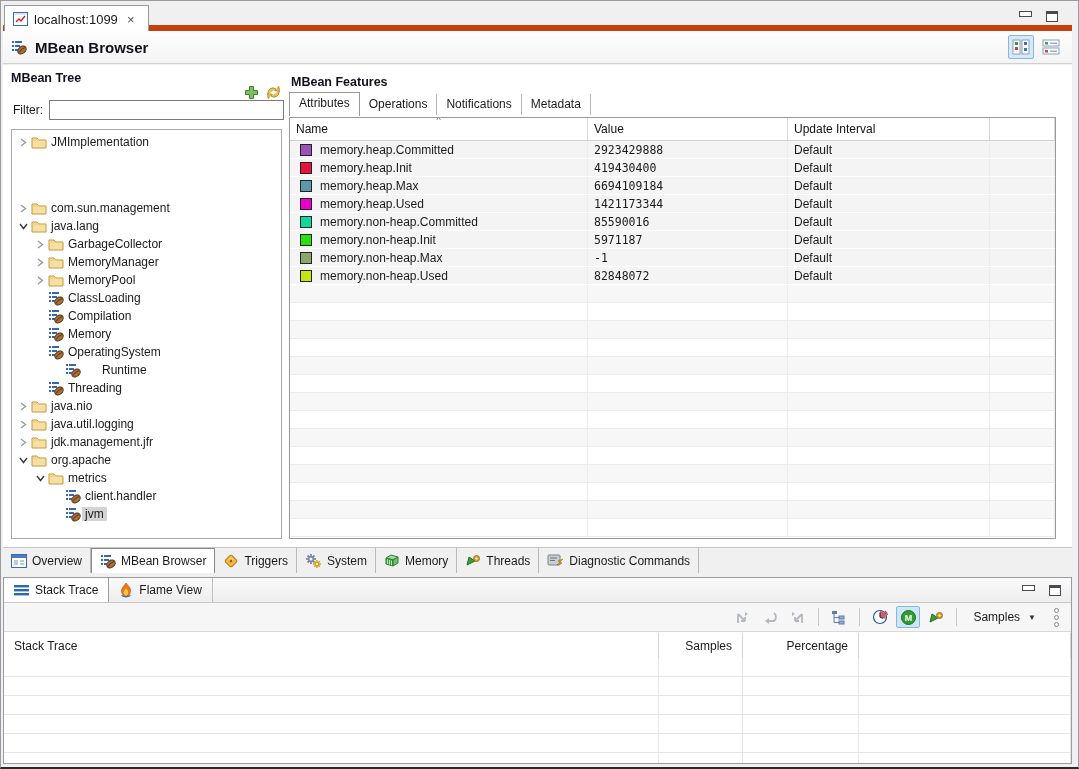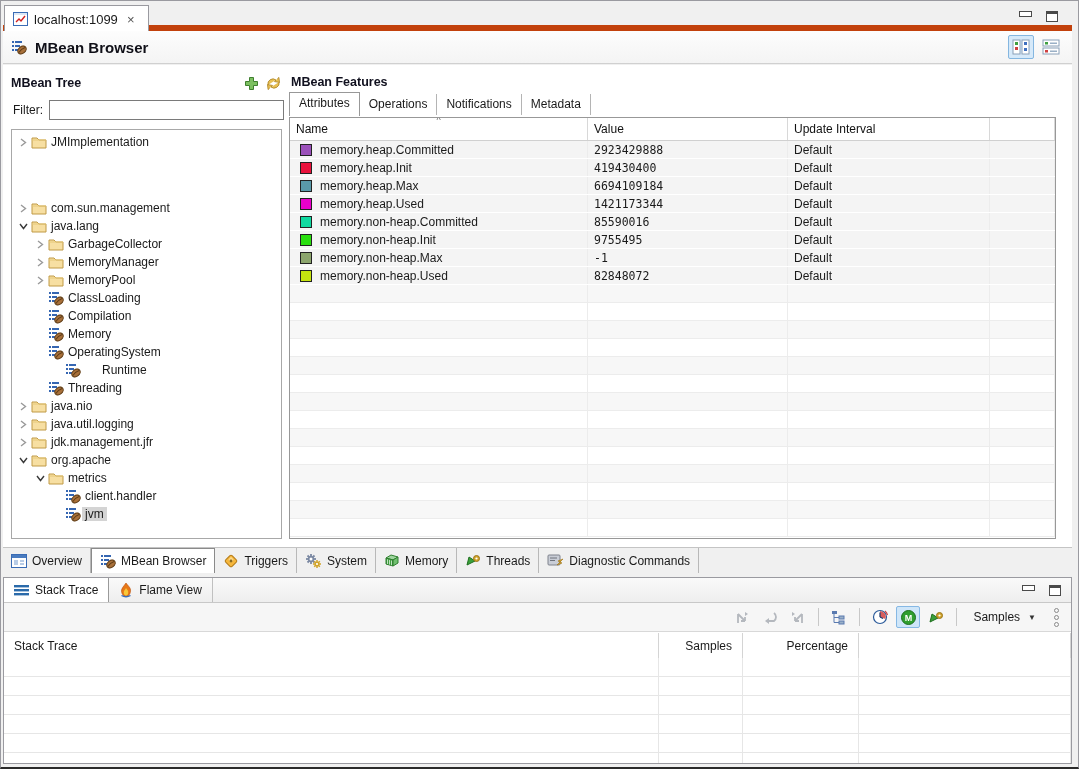--- a/index.html
+++ b/index.html
@@ -25,21 +25,21 @@
   .toggle-btn { width:26px; height:24px; display:flex; align-items:center; justify-content:center; border:1px solid transparent; border-radius:2px; }
   .toggle-btn.active { background:#d6e9f9; border-color:#84b6e0; }
 
   
   #main { position:absolute; left:2px; top:64px; right:6px; height:482px; background:#ffffff; }
 
   .panel-title { font-weight:bold; font-size:12.5px; color:#10101e; }
 
   
   #tree-panel { position:absolute; left:6px; top:6px; width:275px; bottom:6px; }
-  #tree-panel-header { display:flex; align-items:center; height:24px; padding:0 2px; }
+  #tree-panel-header { display:flex; align-items:flex-start; height:24px; padding:0 2px;flex-direction:column; }
   #tree-panel-icons { margin-left:auto; display:flex; gap:6px; align-items:center; }
   #filter-row { display:flex; align-items:center; height:26px; margin-top:2px; }
   #filter-label { margin:0 6px 0 4px; }
   #filter-input { flex:1; height:20px; border:1px solid #7a7a7a; background:#fff; font-family:"Liberation Sans",sans-serif; font-size:12px; padding:0 4px; }
   #tree-box { position:absolute; left:2px; right:2px; top:58px; bottom:2px; border:1px solid #a8a8a8; background:#fff; overflow:hidden; padding-top:3px; }
   .tree-row { display:flex; align-items:center; height:18px; white-space:nowrap; }
   .tree-row .twisty { width:14px; text-align:center; flex:0 0 14px; }
   .tree-row .ticon { width:18px; flex:0 0 18px; display:flex; align-items:center; justify-content:center; }
   .tree-row .tlabel { padding:0 3px; }
   .tree-row.selected .tlabel { background:#d4d4d4; }
@@ -554,21 +554,21 @@
               </div>
               <div class="cell val-mono">85590016</div>
               <div class="cell">Default</div>
               <div class="cell"></div>
             </div>
             <div class="attr-row attr-grid-row">
               <div class="cell">
                 <span class="swatch" style="background: rgb(43, 223, 16);"></span>
                 <span>memory.non-heap.Init</span>
               </div>
-              <div class="cell val-mono">9755495</div>
+              <div class="cell val-mono">5971187</div>
               <div class="cell">Default</div>
               <div class="cell"></div>
             </div>
             <div class="attr-row attr-grid-row">
               <div class="cell">
                 <span class="swatch" style="background: rgb(140, 165, 109);"></span>
                 <span>memory.non-heap.Max</span>
               </div>
               <div class="cell val-mono">-1</div>
               <div class="cell">Default</div>

